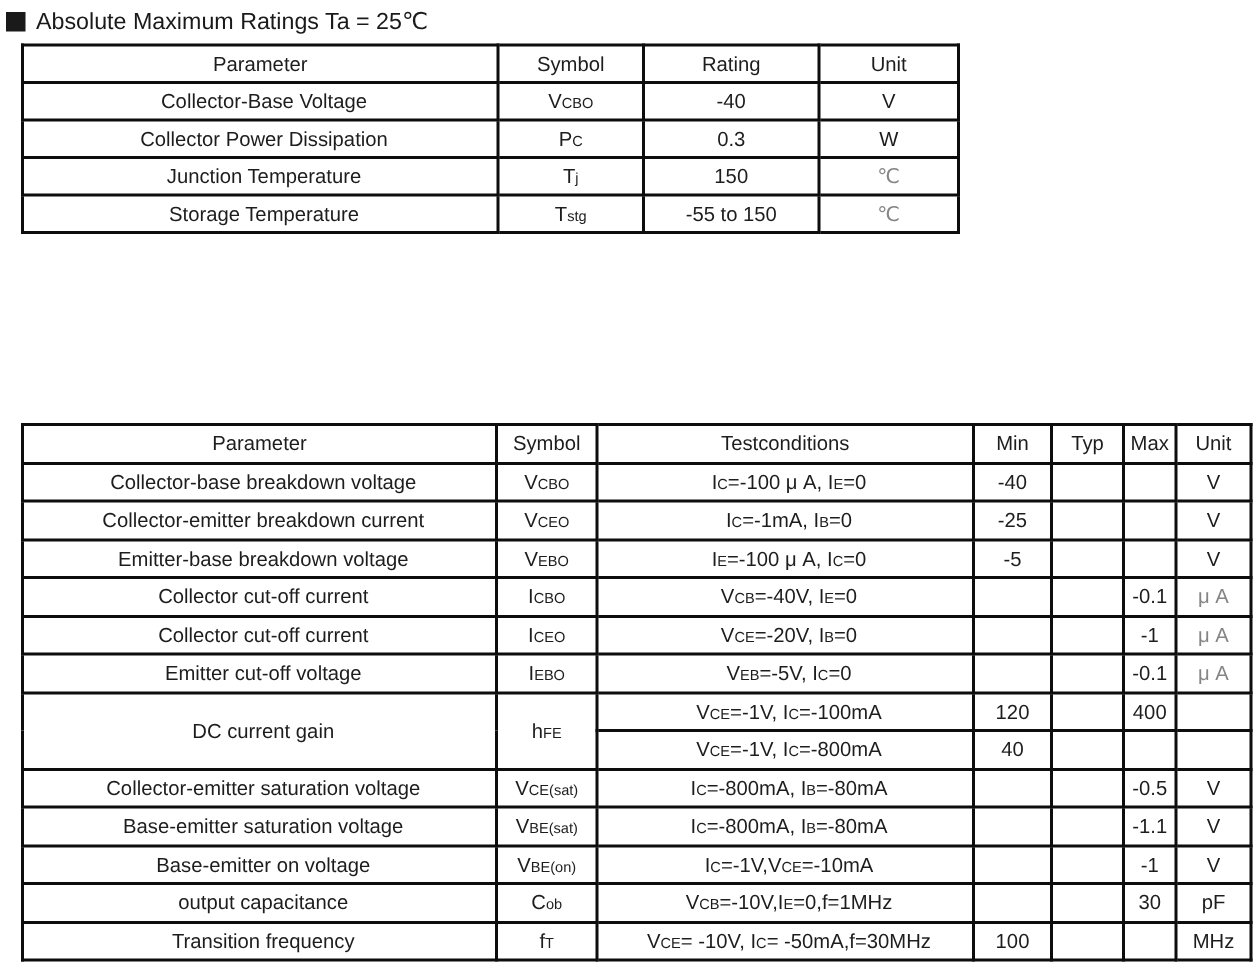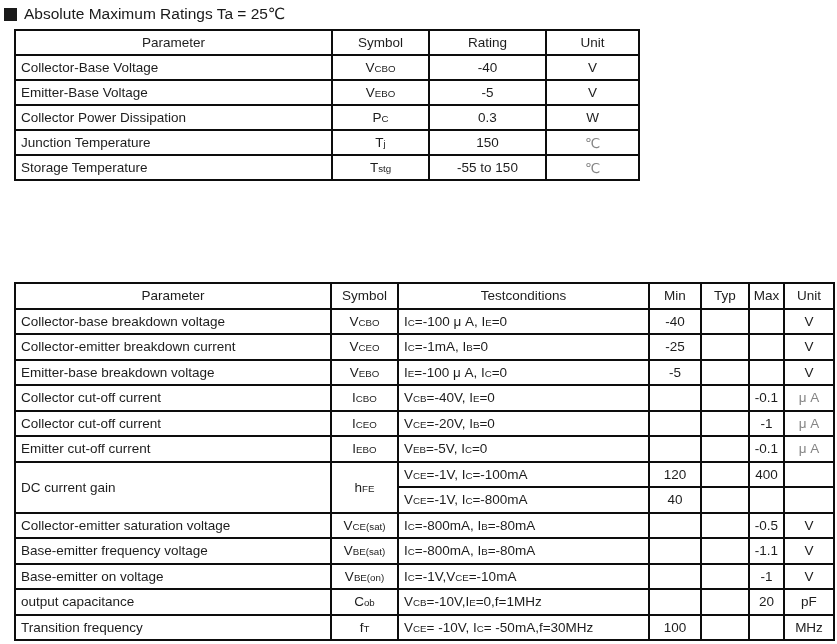--- a/index.html
+++ b/index.html
@@ -44,21 +44,21 @@
     font-size: 13.5px;
     font-weight: 400;
     text-align: center;
     vertical-align: middle;
     overflow: hidden;
     white-space: nowrap;
     color: #1d1d1d;
   }
   #table1 tr { height: 25px; }
   #table2 tr { height: 25.5px; }
-  td.l { text-align: left; padding-left: 5px; }
+  td.l { text-align: center; padding-left: 5px; }
   .sub { font-size: 0.72em; }
   .dim { color: #858585; }
 </style>
 </head>
 <body>
 
 <div class="page">
 
   <div class="section-title" id="title1">
     <span class="bullet"></span>
@@ -78,26 +78,20 @@
         <th>Symbol</th>
         <th>Rating</th>
         <th>Unit</th>
       </tr>
     </thead>
     <tbody>
       <tr>
         <td class="l">Collector-Base Voltage</td>
         <td><span>V</span><span class="sub">CBO</span></td>
         <td>-40</td>
-        <td>V</td>
-      </tr>
-      <tr>
-        <td class="l">Emitter-Base Voltage</td>
-        <td><span>V</span><span class="sub">EBO</span></td>
-        <td>-5</td>
         <td>V</td>
       </tr>
       <tr>
         <td class="l">Collector Power Dissipation</td>
         <td><span>P</span><span class="sub">C</span></td>
         <td>0.3</td>
         <td>W</td>
       </tr>
       <tr>
         <td class="l">Junction Temperature</td>
@@ -176,21 +170,21 @@
       <tr>
         <td class="l">Collector cut-off current</td>
         <td><span>I</span><span class="sub">CEO</span></td>
         <td class="l"><span>V</span><span class="sub">CE</span><span>=-20V, I</span><span class="sub">B</span><span>=0</span></td>
         <td></td>
         <td></td>
         <td>-1</td>
         <td class="dim">μ A</td>
       </tr>
       <tr>
-        <td class="l">Emitter cut-off current</td>
+        <td class="l">Emitter cut-off voltage</td>
         <td><span>I</span><span class="sub">EBO</span></td>
         <td class="l"><span>V</span><span class="sub">EB</span><span>=-5V, I</span><span class="sub">C</span><span>=0</span></td>
         <td></td>
         <td></td>
         <td>-0.1</td>
         <td class="dim">μ A</td>
       </tr>
       <tr>
         <td class="l" rowspan="2">DC current gain</td>
         <td rowspan="2"><span>h</span><span class="sub">FE</span></td>
@@ -210,21 +204,21 @@
       <tr>
         <td class="l">Collector-emitter saturation voltage</td>
         <td><span>V</span><span class="sub">CE(sat)</span></td>
         <td class="l"><span>I</span><span class="sub">C</span><span>=-800mA, I</span><span class="sub">B</span><span>=-80mA</span></td>
         <td></td>
         <td></td>
         <td>-0.5</td>
         <td>V</td>
       </tr>
       <tr>
-        <td class="l">Base-emitter frequency voltage</td>
+        <td class="l">Base-emitter saturation voltage</td>
         <td><span>V</span><span class="sub">BE(sat)</span></td>
         <td class="l"><span>I</span><span class="sub">C</span><span>=-800mA, I</span><span class="sub">B</span><span>=-80mA</span></td>
         <td></td>
         <td></td>
         <td>-1.1</td>
         <td>V</td>
       </tr>
       <tr>
         <td class="l">Base-emitter on voltage</td>
         <td><span>V</span><span class="sub">BE(on)</span></td>
@@ -233,21 +227,21 @@
         <td></td>
         <td>-1</td>
         <td>V</td>
       </tr>
       <tr>
         <td class="l">output capacitance</td>
         <td><span>C</span><span class="sub">ob</span></td>
         <td class="l"><span>V</span><span class="sub">CB</span><span>=-10V,I</span><span class="sub">E</span><span>=0,f=1MHz</span></td>
         <td></td>
         <td></td>
-        <td>20</td>
+        <td>30</td>
         <td>pF</td>
       </tr>
       <tr>
         <td class="l">Transition frequency</td>
         <td><span>f</span><span class="sub">T</span></td>
         <td class="l"><span>V</span><span class="sub">CE</span><span>= -10V, I</span><span class="sub">C</span><span>= -50mA,f=30MHz</span></td>
         <td>100</td>
         <td></td>
         <td></td>
         <td>MHz</td>

